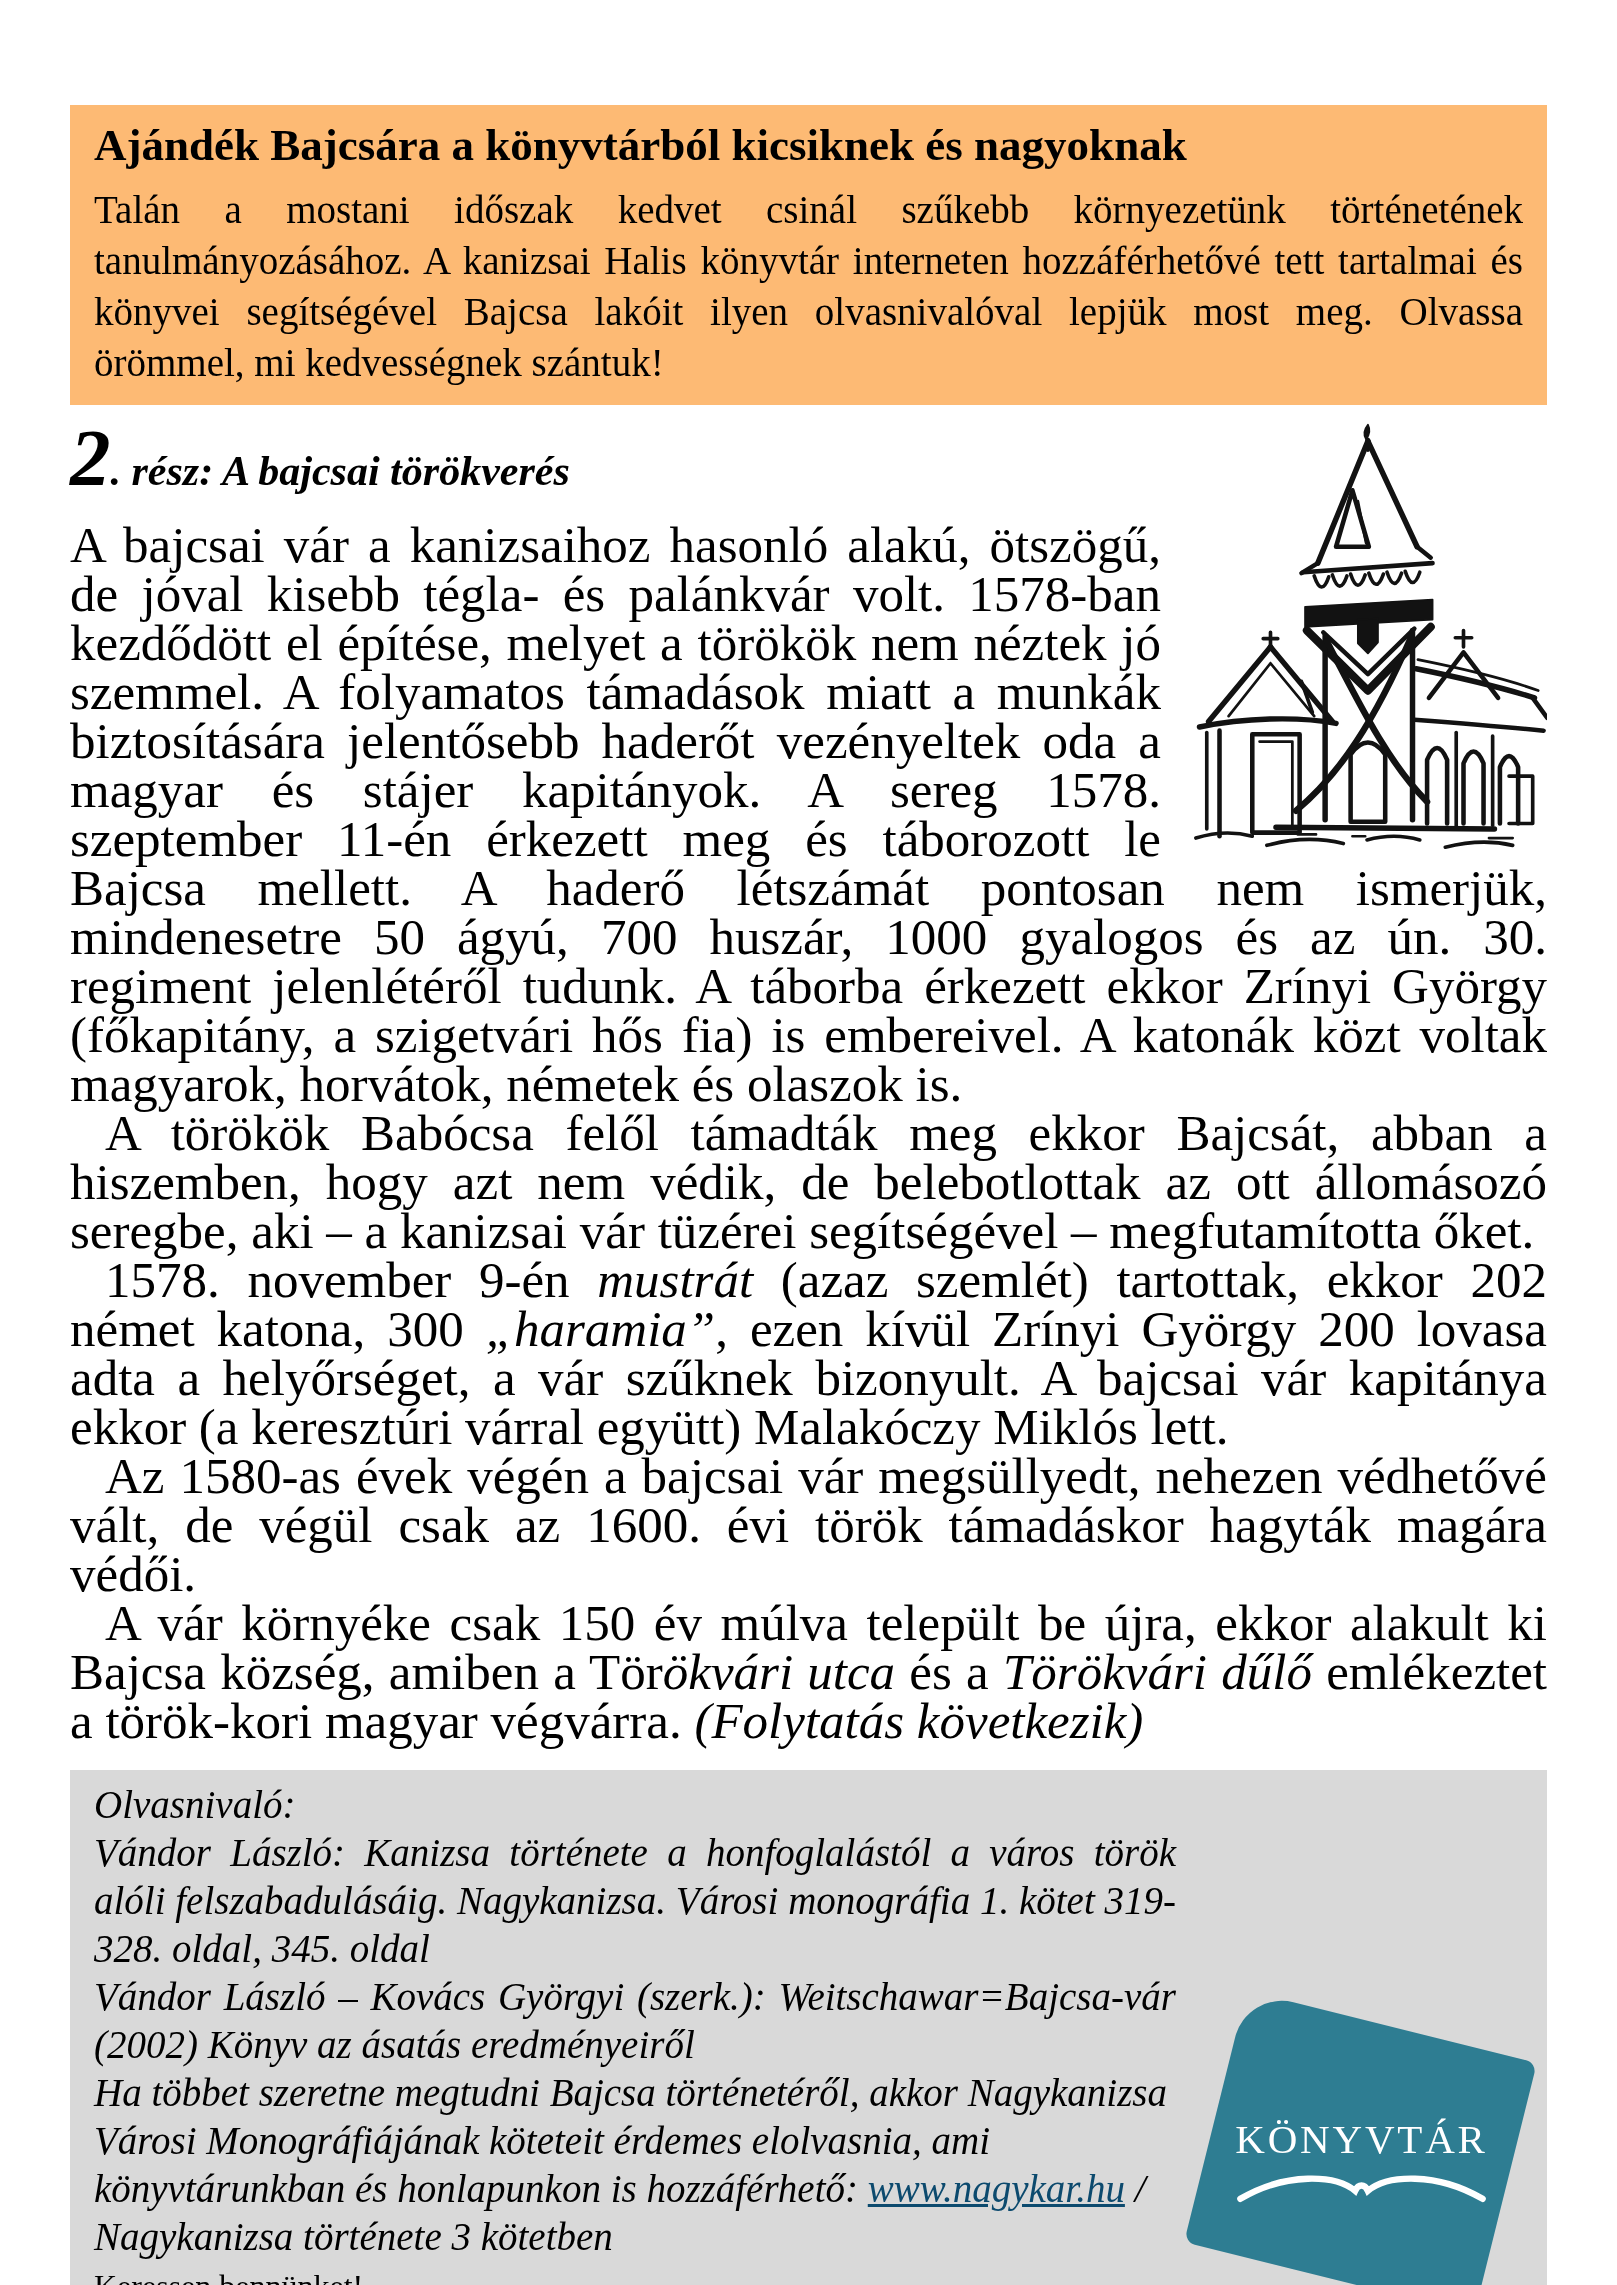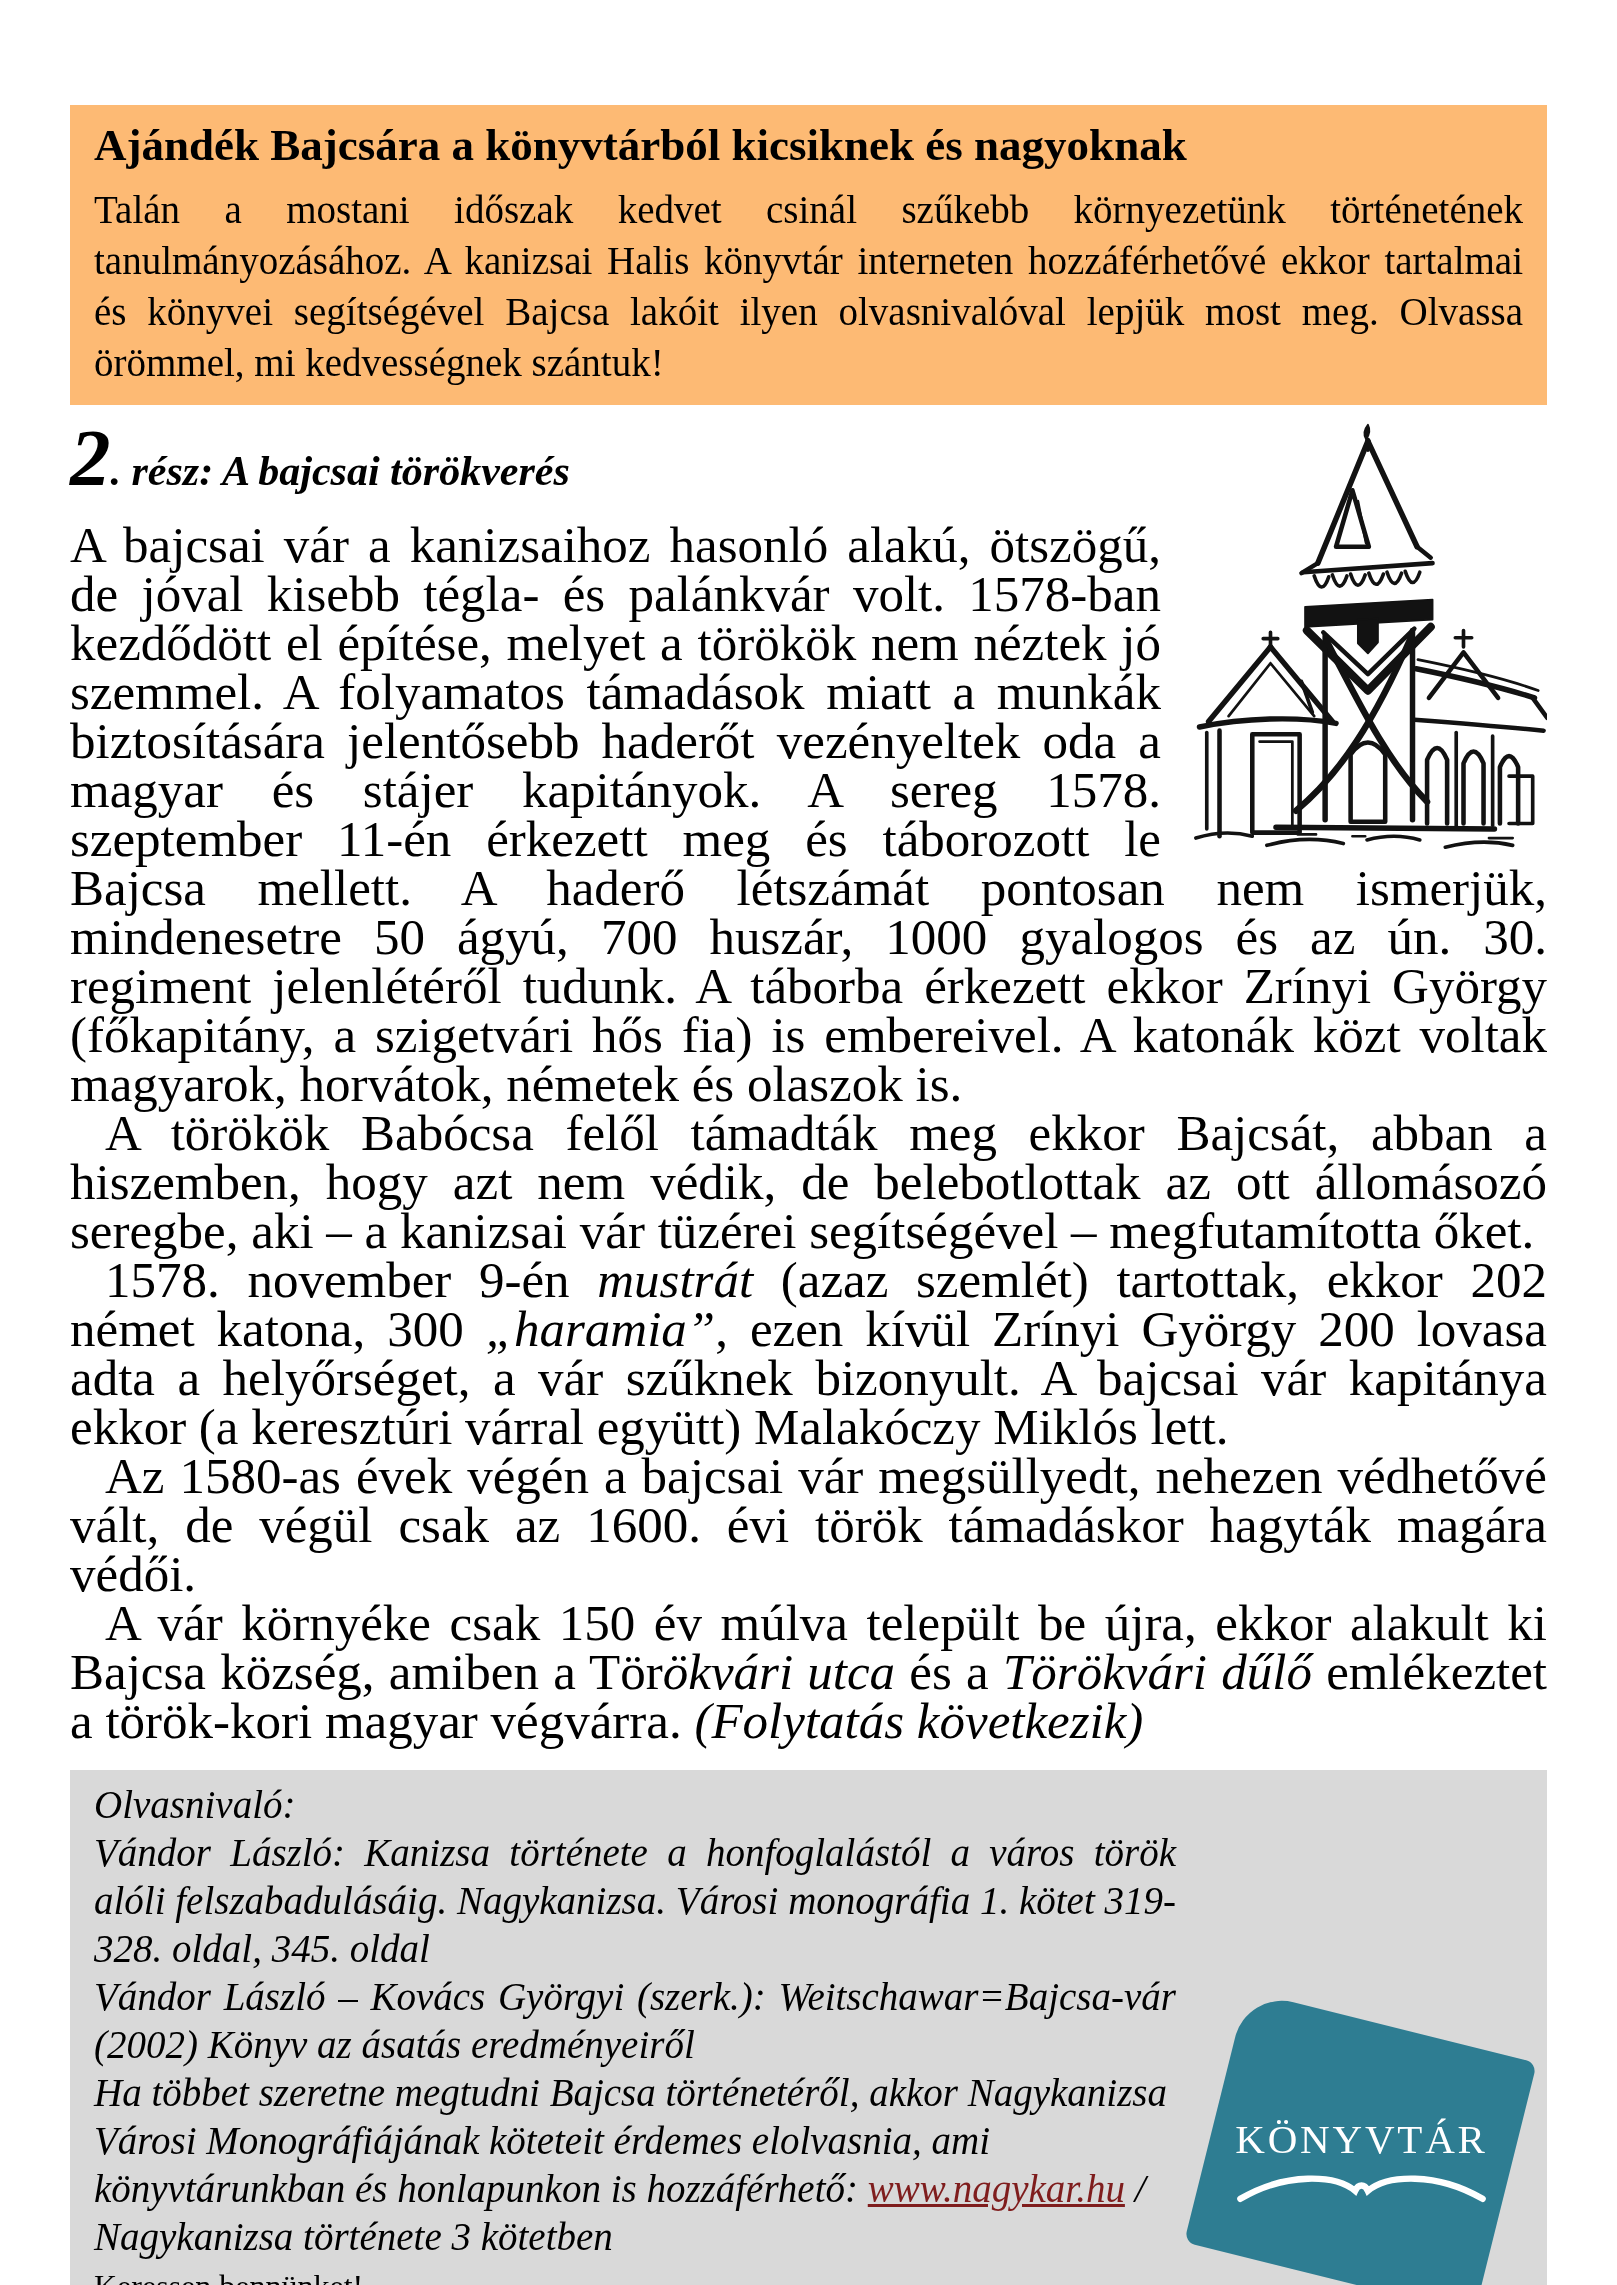--- a/index.html
+++ b/index.html
@@ -46,21 +46,21 @@
 
   
   .reading-box{
     margin:24px 70px 0 70px;
     background:#d9d9d9;
     padding:11px 24px 13px 24px;
     font-size:39px;line-height:48px;
   }
   .reading-box p{margin:0;}
   .just{text-align:justify;}
-  a.link{color:#7f1d1d;text-decoration:underline;cursor:pointer;}
+  a.link{color:#0c4a6e;text-decoration:underline;cursor:pointer;}
   .contact{font-size:32px;line-height:50px;}
 
   
   .logo-float{
     float:right;width:323px;height:266px;
     margin:237px 0 0 24px;
     position:relative;
   }
   .logo-square{
     position:absolute;left:11px;top:5.5px;width:299px;height:259px;
@@ -77,21 +77,21 @@
   }
   .logo-inner svg{width:263px;height:51px;margin-top:-3.7px;}
 </style>
 </head>
 <body>
 
 <div class="page">
 
   <section class="intro-box">
     <h2 class="intro-title">Ajándék Bajcsára a könyvtárból kicsiknek és nagyoknak</h2>
-    <p class="intro-text">Talán a mostani időszak kedvet csinál szűkebb környezetünk történetének tanulmányozásához. A kanizsai Halis könyvtár interneten hozzáférhetővé ekkor tartalmai és könyvei segítségével Bajcsa lakóit ilyen olvasnivalóval lepjük most meg. Olvassa örömmel, mi kedvességnek szántuk!</p>
+    <p class="intro-text">Talán a mostani időszak kedvet csinál szűkebb környezetünk történetének tanulmányozásához. A kanizsai Halis könyvtár interneten hozzáférhetővé tett tartalmai és könyvei segítségével Bajcsa lakóit ilyen olvasnivalóval lepjük most meg. Olvassa örömmel, mi kedvességnek szántuk!</p>
   </section>
 
   <div class="content">
 
     <div class="church-float">
       <svg viewBox="0 0 392 480" xmlns="http://www.w3.org/2000/svg">
         <g fill="none" stroke="#121212" stroke-linecap="round" stroke-linejoin="round">
           <path d="M197 14 c3 6 1 12 -2 16 c-3 -5 -2 -11 2 -16 Z" fill="#121212" stroke-width="2"></path>
           <path d="M197 30 v12" stroke-width="4"></path>
           <path d="M197 32 L142 166" stroke-width="6"></path>

